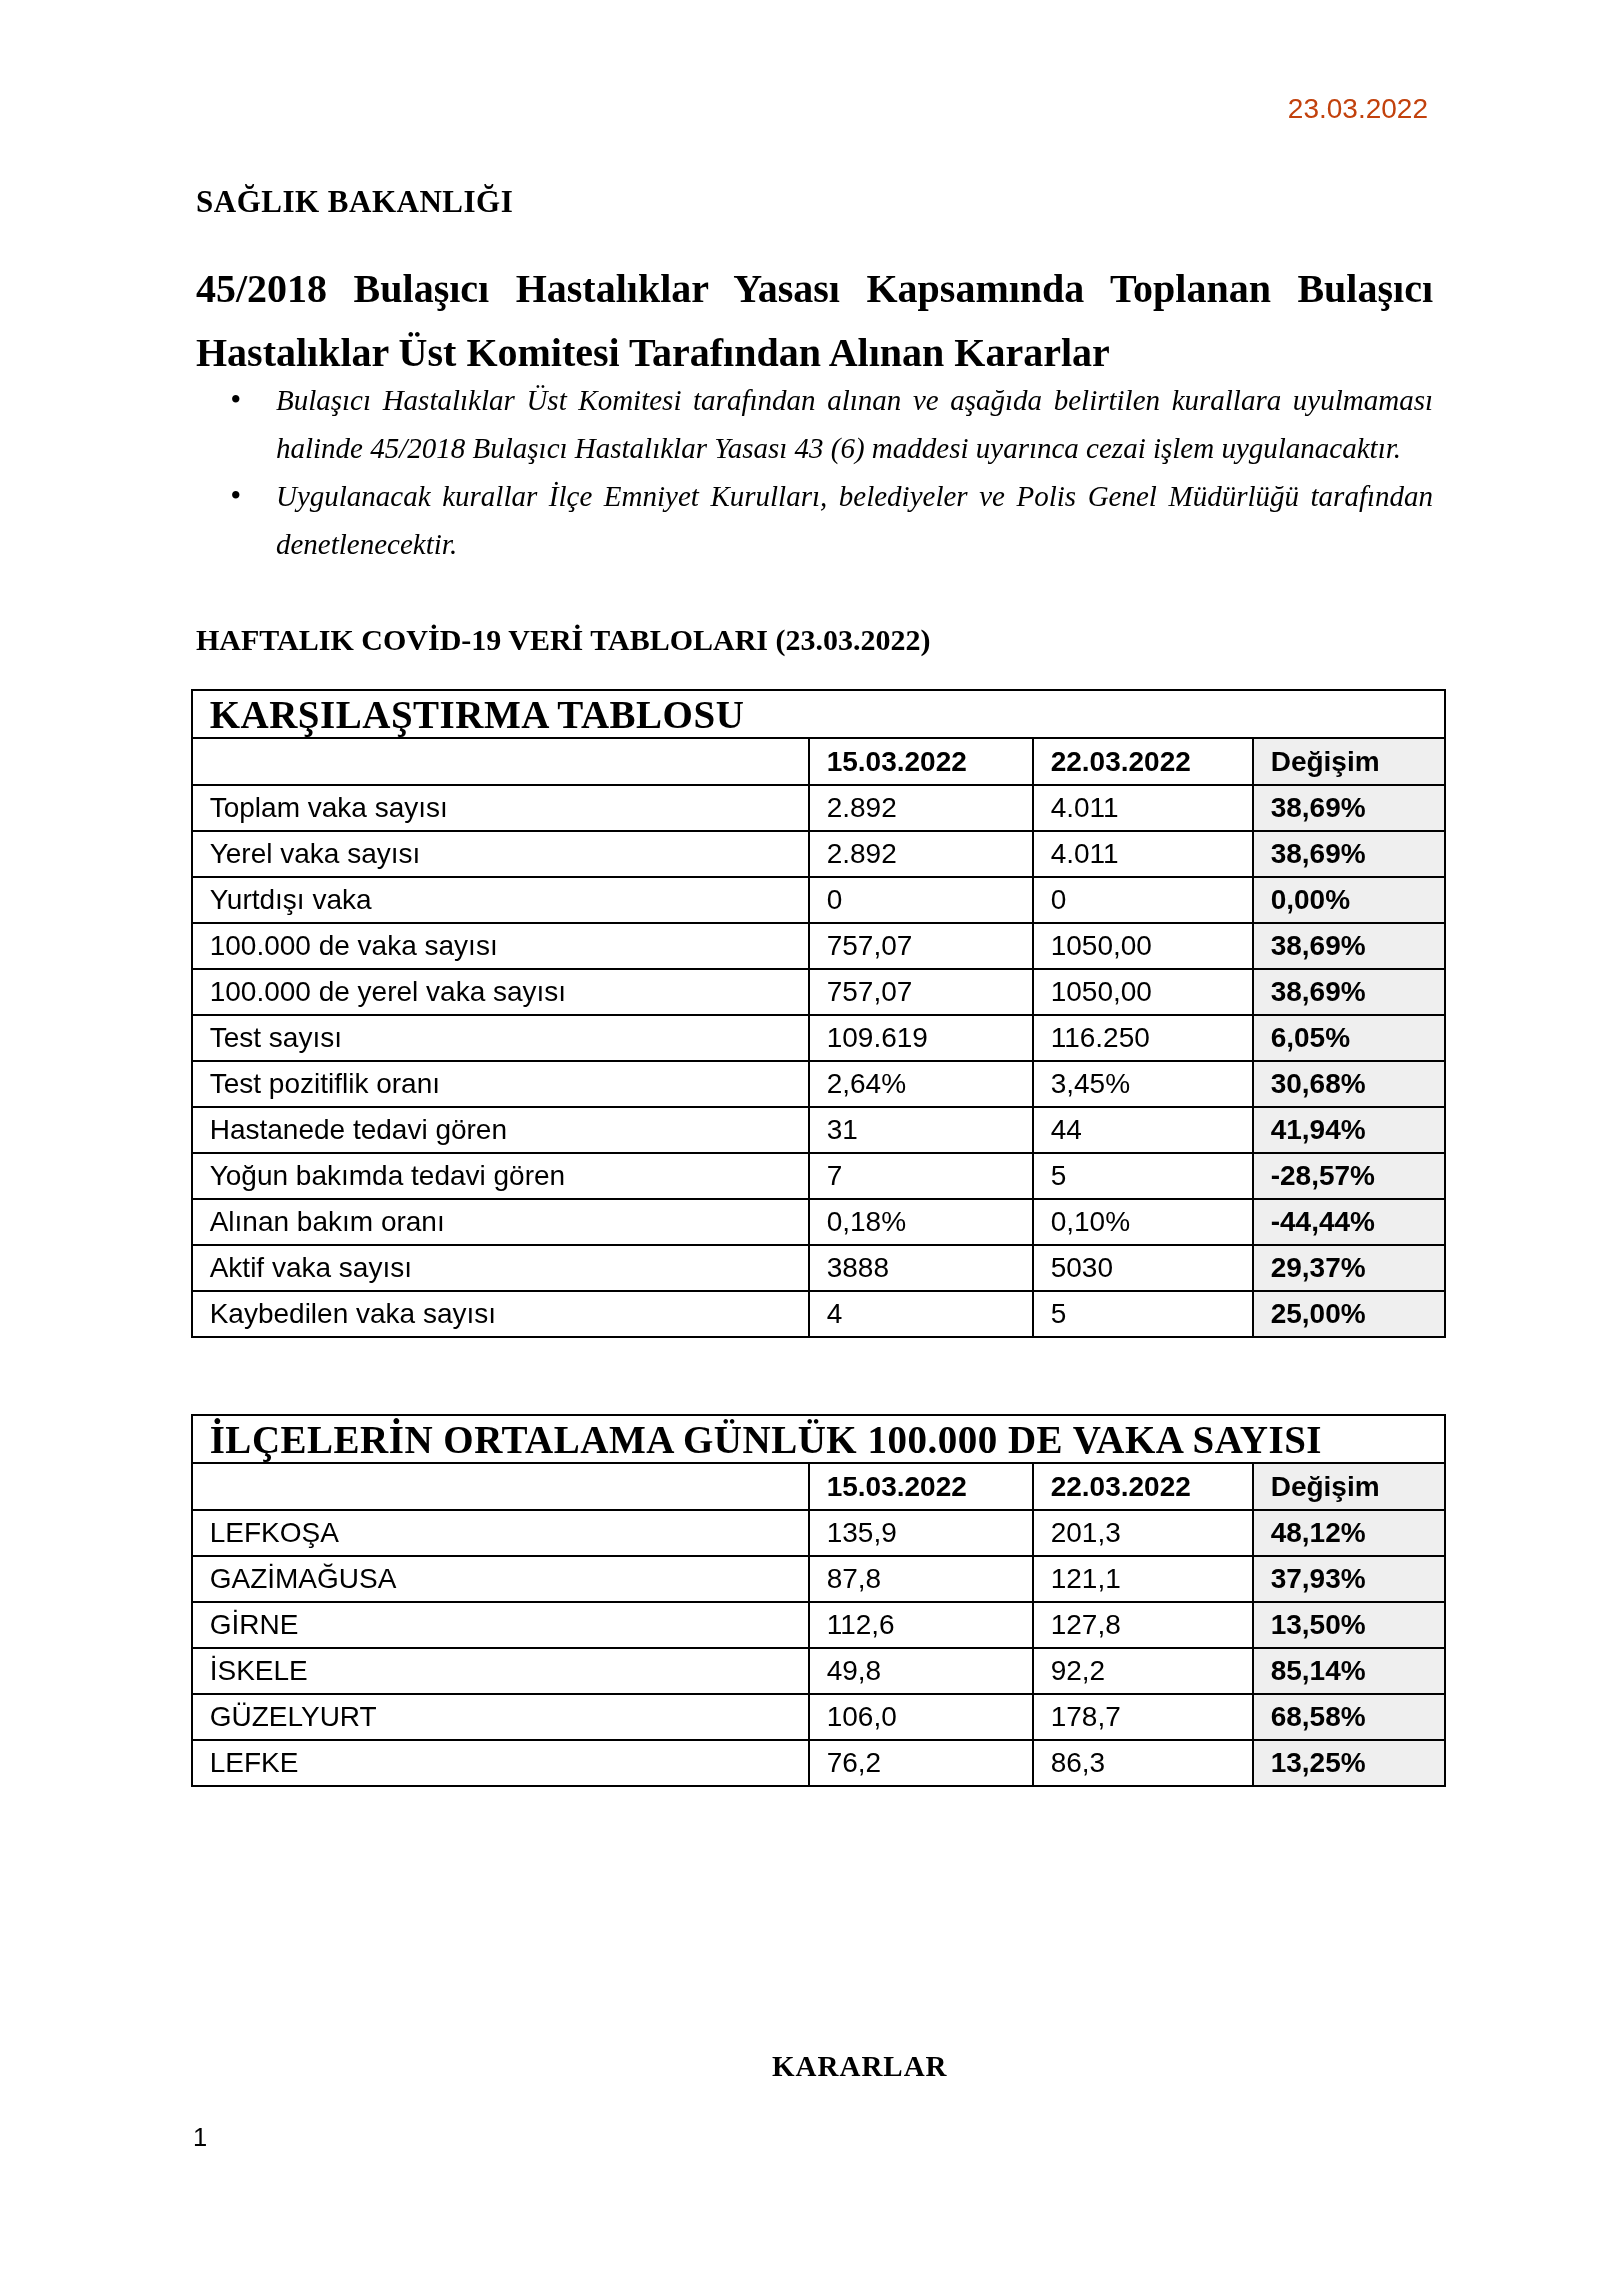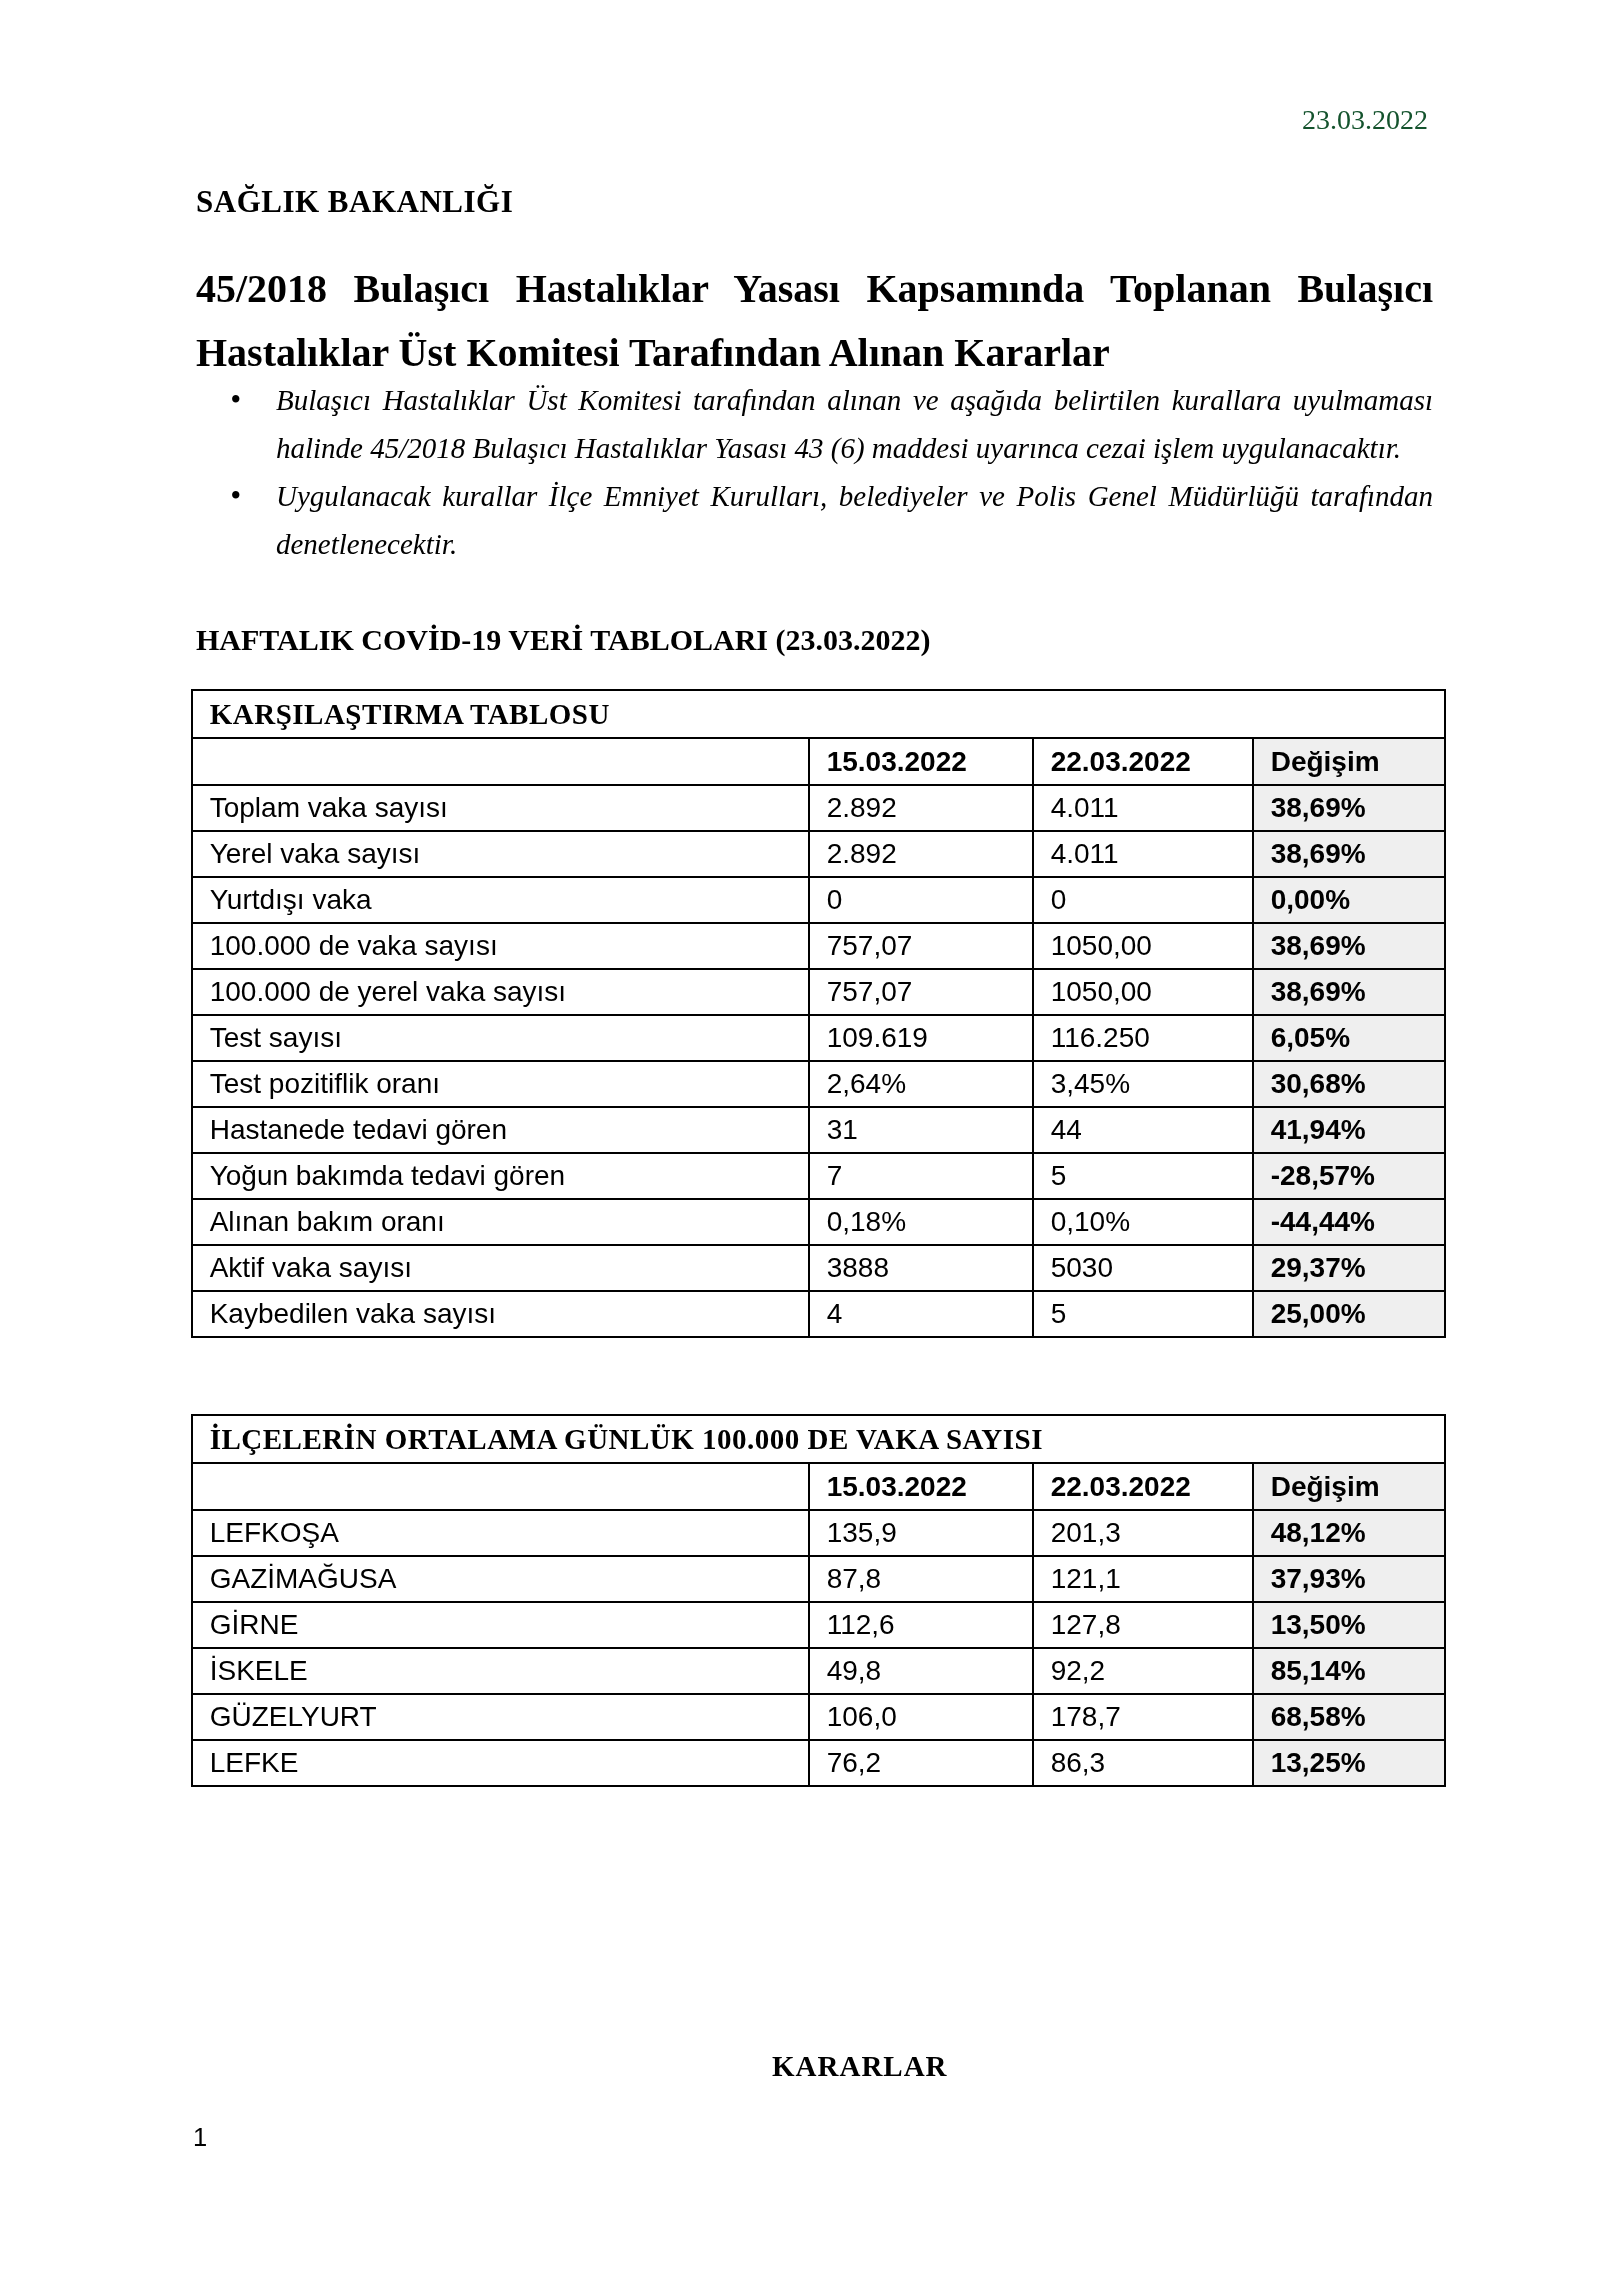--- a/index.html
+++ b/index.html
@@ -1,22 +1,22 @@
 <!DOCTYPE html>
 <html><head>
 <meta charset="utf-8">
 <style>
   html, body { margin:0; padding:0; background:#ffffff; }
   .page {
     position:relative; width:1621px; height:2293px; background:#ffffff;
     font-family:"Liberation Serif", serif; color:#000; overflow:hidden;
   }
   .date {
-    position:absolute; top:104px; right:193px;
-    font-family:Liberation Serif, serif; font-size:28px; color:#14532d;
+    position:absolute; top:93px; right:193px;
+    font-family:Liberation Sans, sans-serif; font-size:28px; color:#c2410c;
   }
   .ministry {
     position:absolute; top:184px; left:196px;
     font-size:31px; font-weight:bold; letter-spacing:0.5px;
   }
   .law-heading {
     position:absolute; top:257px; left:196px; width:1237px;
     font-size:40px; font-weight:bold; line-height:64px; text-align:justify;
   }
   .bullets {
@@ -41,21 +41,21 @@
     font-family:"Liberation Sans", sans-serif; font-size:28px;
     border:2.9px solid #000;
   }
   .table1 { top:689px; }
   .table2 { top:1414px; }
   .data-table td {
     border:2px solid #000; padding:0 7.8px 0 16.7px;
     text-align:left; vertical-align:middle; overflow:hidden; white-space:nowrap;
   }
   .data-table .title-row td {
-    font-family:"Liberation Serif", serif; font-weight:bold; font-size:29px;
+    font-family:"Liberation Serif", serif; font-weight:bold; font-size:39px;
     height:46px; letter-spacing:0.5px; background:#fff;
   }
   .data-table .header-row td { font-weight:bold; height:45px; }
   .data-table .data-row td { height:44px; }
   .change-col { background:#efefef; }
   .data-table .change-val { font-weight:bold; }
   .kararlar {
     position:absolute; top:2050px; left:772px;
     font-size:29px; font-weight:bold; letter-spacing:1px;
   }

